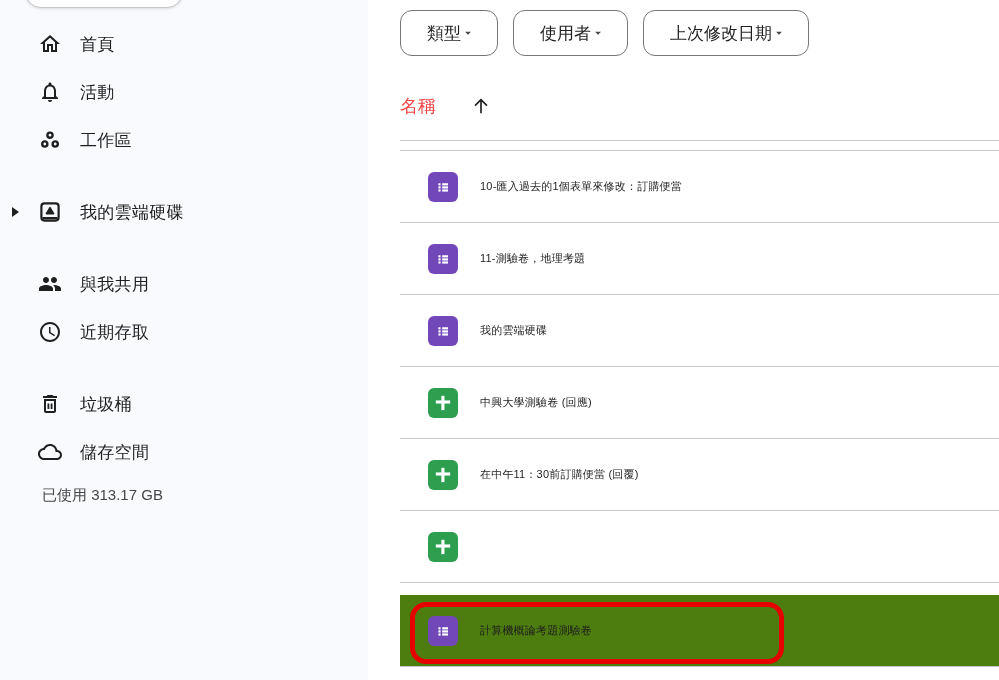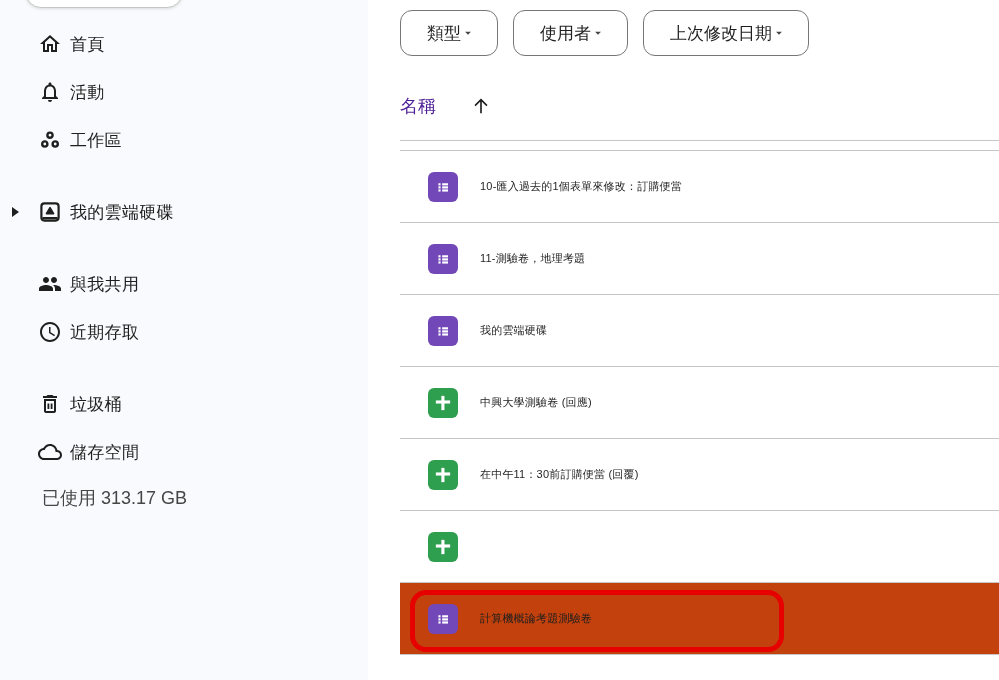--- a/index.html
+++ b/index.html
@@ -20,59 +20,59 @@
     box-shadow:0 1px 3px rgba(0,0,0,.12);
   }
   .nav { position:absolute; left:0; top:20px; right:0; }
   .nav-group { margin-top:0; }
   .nav-group + .nav-group { margin-top:24px; }
   .nav-item {
     height:48px; display:flex; align-items:center; padding-left:38px;
     position:relative; cursor:pointer; border-radius:0 24px 24px 0;
   }
   .nav-item .nicon { width:24px; height:24px; flex:0 0 24px; display:flex; align-items:center; justify-content:center; }
-  .nav-item .nlabel { margin-left:8px; font-size:17px; color:#1f1f1f; letter-spacing:.3px; }
+  .nav-item .nlabel { margin-left:18px; font-size:17px; color:#1f1f1f; letter-spacing:.3px; }
   .expander {
     position:absolute; left:12px; top:50%; transform:translateY(-50%);
     width:0; height:0; border-left:7px solid #1f1f1f;
     border-top:5px solid transparent; border-bottom:5px solid transparent;
   }
-  .storage-used { margin:10px 0 0 42px; font-size:18px; color:#444746; }
+  .storage-used { margin:10px 0 0 42px; font-size:15px; color:#444746; }
 
   
   .main { position:absolute; left:368px; top:0; right:0; bottom:0; background:#ffffff; }
 
   .chips { position:absolute; left:32px; top:10px; display:flex; gap:15px; }
   .chip {
     height:46px; display:flex; align-items:center; gap:0;
     padding:0 22px 0 26px; border:1px solid #747775; border-radius:12px;
     background:#ffffff; font-size:17px; color:#1f1f1f; cursor:pointer; white-space:nowrap;
   }
   .chip .caret { display:flex; align-items:center; }
 
   .name-sort { position:absolute; left:32px; top:94px; display:flex; align-items:center; gap:34px; cursor:pointer; }
-  .name-sort .nh { font-size:18px; color:#4c1d95; }
+  .name-sort .nh { font-size:18px; color:#ef4444; }
 
   .hline { position:absolute; left:32px; right:0; height:0; border-top:1px solid #c6c6c6; }
   .hline-a { top:140px; }
   .hline-b { top:150px; }
 
   .rows { position:absolute; left:32px; right:0; top:151px; }
   .file-row {
     height:72px; display:flex; align-items:center;
     border-bottom:1px solid #c6c6c6; position:relative; cursor:pointer;
   }
   .file-row .ficon {
     width:30px; height:30px; border-radius:6px; margin-left:28px;
     display:flex; align-items:center; justify-content:center; flex:0 0 30px;
   }
   .ficon.form  { background:#7248b9; }
   .ficon.sheet { background:#2e9e4f; }
   .file-row .fname { margin-left:22px; font-size:11px; color:#1f1f1f; letter-spacing:.2px; }
-  .file-row.highlighted { background:#c2410c; }
+  .file-row.highlighted { background:#4d7c0f;margin-top:12px; }
   .annotation {
     position:absolute; left:10px; top:7px; width:374px; height:62px;
     border:5px solid #e60000; border-radius:16px; pointer-events:none;
   }
 
   svg { display:block; }
 </style>
 </head>
 <body>
 

